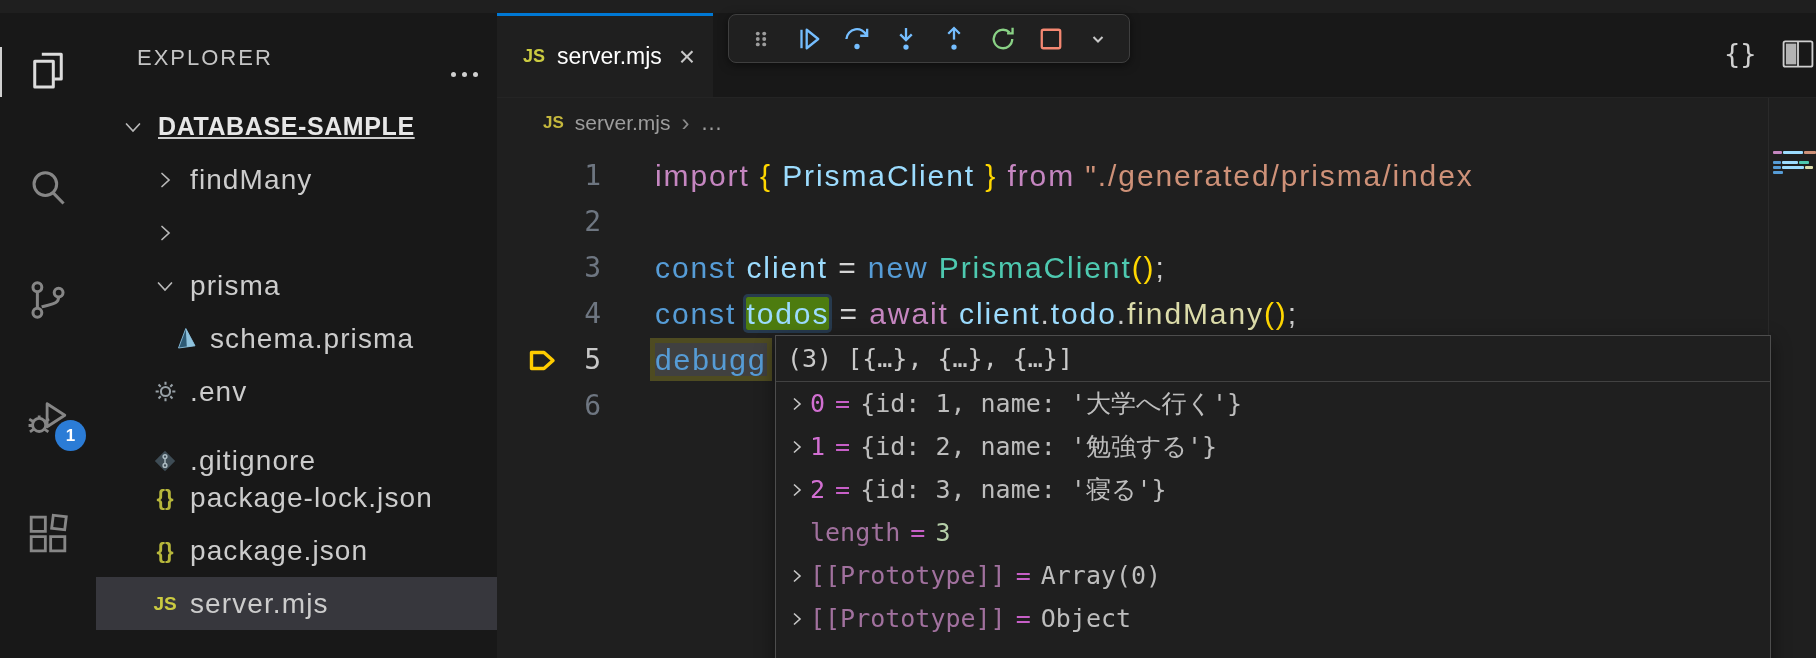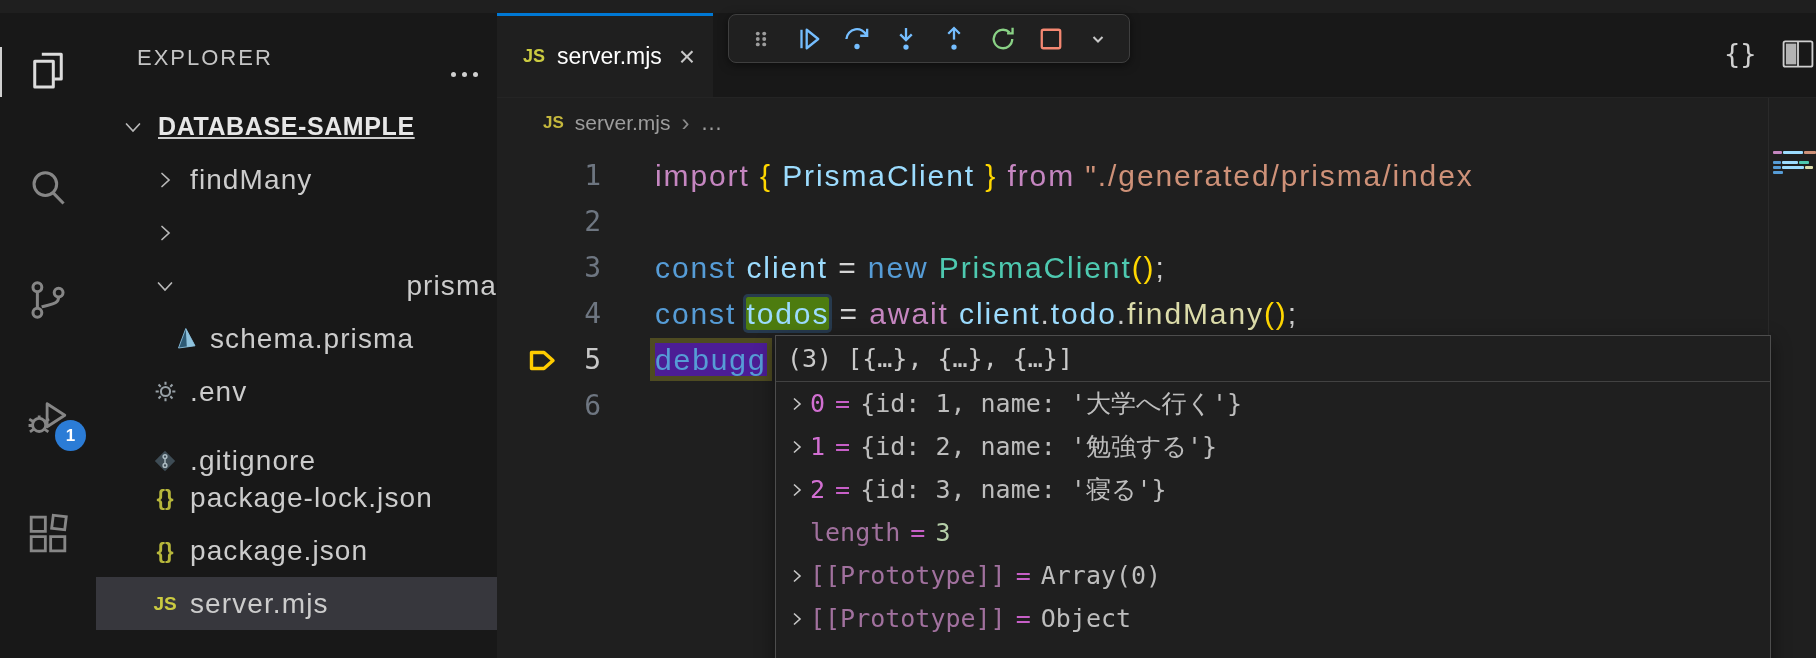--- a/index.html
+++ b/index.html
@@ -60,21 +60,21 @@
 
   .code-line { position:absolute; left:0; width:1271px; height:46px; line-height:46px; white-space:pre; }
   .ln { position:absolute; left:0; top:0; width:104px; text-align:right;
         font-family:"DejaVu Sans Mono", monospace; font-size:28px; color:#6e7681; }
   .ln.cur { color:#c8c8c8; }
   .code-text { position:absolute; left:158px; top:0; font-family:Liberation Sans, sans-serif;
                font-size:30px; letter-spacing:1.9px; }
   .tk-kwp{color:#C586C0} .tk-kwb{color:#569CD6} .tk-var{color:#9CDCFE} .tk-typ{color:#4EC9B0}
   .tk-fn{color:#DCDCAA} .tk-str{color:#CE9178} .tk-gold{color:#FFD700} .tk-pun{color:#CCCCCC} .tk-op{color:#D4D4D4}
   .hl  { background:#4d7c0f; box-shadow:0 0 0 3px #273a4e; border-radius:2px; }
-  .dbg { background:#4c1d95; box-shadow:0 0 0 5px #4e4b21; }
+  .dbg { background:#404040; box-shadow:0 0 0 5px #4e4b21; }
   .dbg-arrow { position:absolute; left:30px; top:8px; }
 
   
   .minimap { position:absolute; left:1271px; top:0; width:48px; height:560px; border-left:1px solid #2a2a2a; }
   .mm-line { position:absolute; left:4px; height:3px; display:flex; gap:1px; }
   .mm-line i { display:block; height:3px; border-radius:1px; }
 
   
   .popup { position:absolute; left:278px; top:237px; width:996px; height:430px; background:#1f1f1f;
            border:1px solid #4d4d4d; box-shadow:0 6px 18px rgba(0,0,0,.45); z-index:20;
@@ -154,21 +154,21 @@
         </span>
         <span class="tree-label">findMany</span>
       </div>
       <div class="tree-row" style="top: 193px; padding-left: 54px;">
         <span class="icon-box">
           <svg width="22" height="22" viewBox="0 0 22 22" fill="none" stroke="#b8b8b8" stroke-width="1.7" stroke-linecap="round">
             <path d="M8 4.5 15 11 8 17.5"></path>
           </svg>
         </span>
       </div>
-      <div class="tree-row" style="top: 246px; padding-left: 54px; justify-content: space-between;">
+      <div class="tree-row" style="top: 246px; padding-left: 54px;">
         <span class="icon-box">
           <svg width="22" height="22" viewBox="0 0 22 22" fill="none" stroke="#b8b8b8" stroke-width="1.7" stroke-linecap="round" transform="rotate(90)">
             <path d="M8 4.5 15 11 8 17.5"></path>
           </svg>
         </span>
         <span class="tree-label">prisma</span>
       </div>
       <div class="tree-row" style="top: 299px; padding-left: 74px;">
         <span class="icon-box">
           <svg width="28" height="28" viewBox="0 0 28 28">

